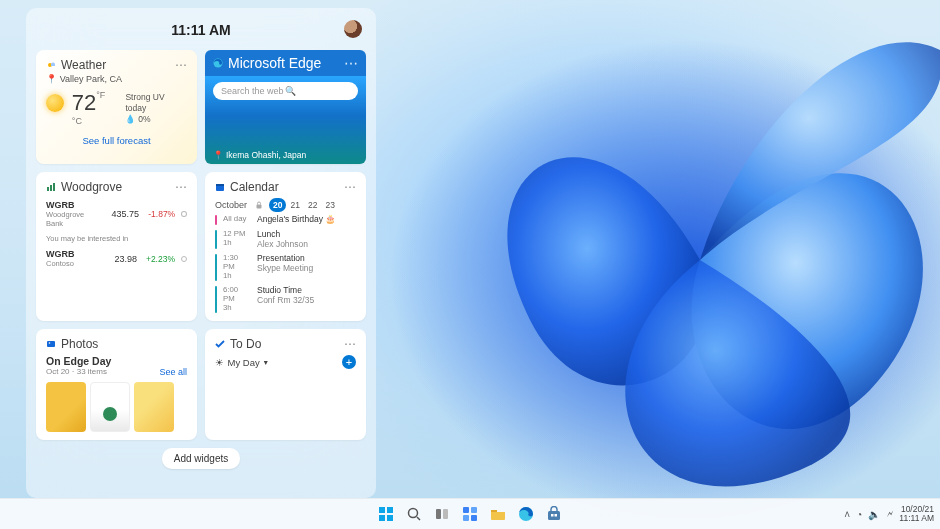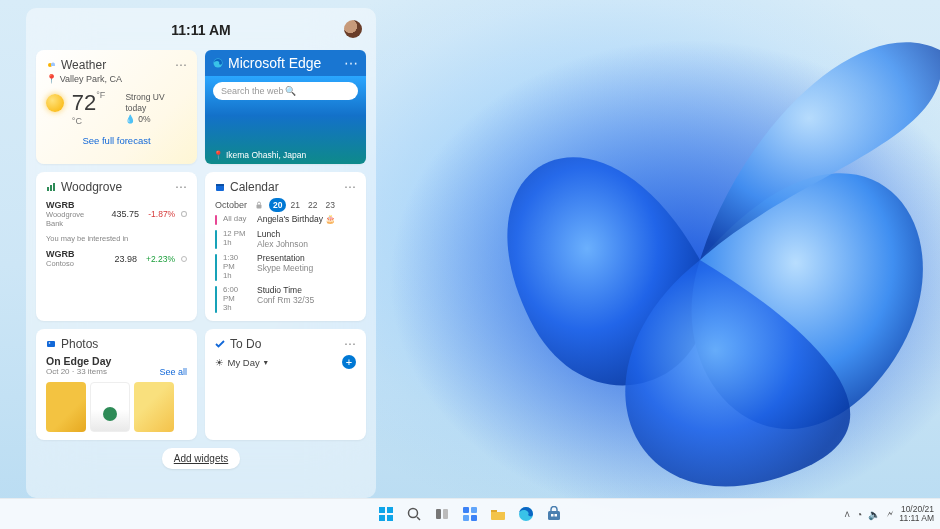--- a/index.html
+++ b/index.html
@@ -79,21 +79,21 @@
   .t3{ background:linear-gradient(135deg,#f9e07d 40%,#f4c24a 100%);}
 
   .todo .subhdr{ display:flex; align-items:center; gap:4px; font-size:9.5px; margin-top:4px; color:#444;}
   .todo .plus{ margin-left:auto; width:14px;height:14px;border-radius:50%;background:#0078d4;color:#fff; font-size:11px; line-height:14px; text-align:center;}
   .todo .task{ display:flex; align-items:center; gap:6px; padding:4px 2px; border-top:1px solid #f0f0f0; font-size:9px;}
   .todo .task:first-of-type{ border-top:none; margin-top:4px;}
   .todo .task .circ{ width:9px;height:9px;border-radius:50%;border:1.2px solid #aaa;}
   .todo .task .star{ margin-left:auto; color:#ddd;}
   .todo .task .sub{ display:block; color:#999; font-size:7.5px;}
 
-  .addwidgets{ grid-column:1/3; justify-self:center; background:#fff; border-radius:10px; padding:5px 12px; font-size:10px; color:#333; box-shadow:0 1px 2px rgba(0,0,0,.08); cursor:pointer;text-decoration:underline;}
+  .addwidgets{ grid-column:1/3; justify-self:center; background:#fff; border-radius:10px; padding:5px 12px; font-size:10px; color:#333; box-shadow:0 1px 2px rgba(0,0,0,.08); cursor:pointer;}
 
   .stories{ grid-column:1/3; background:rgba(255,255,255,.9); border-radius:8px; padding:8px 10px;}
   .stories .h{ font-size:9px; letter-spacing:.6px; color:#555; font-weight:600;}
   .stories .row{ display:flex; gap:10px; margin-top:8px;}
   .stories .s{ flex:1; font-size:9.5px;}
   .stories .s .src{ font-size:7.5px; color:#888; margin-bottom:2px; display:flex; align-items:center; gap:3px;}
   .stories .s .dot{width:6px;height:6px;border-radius:50%;}
   .stories .s .head{ color:#111;}
 
   

